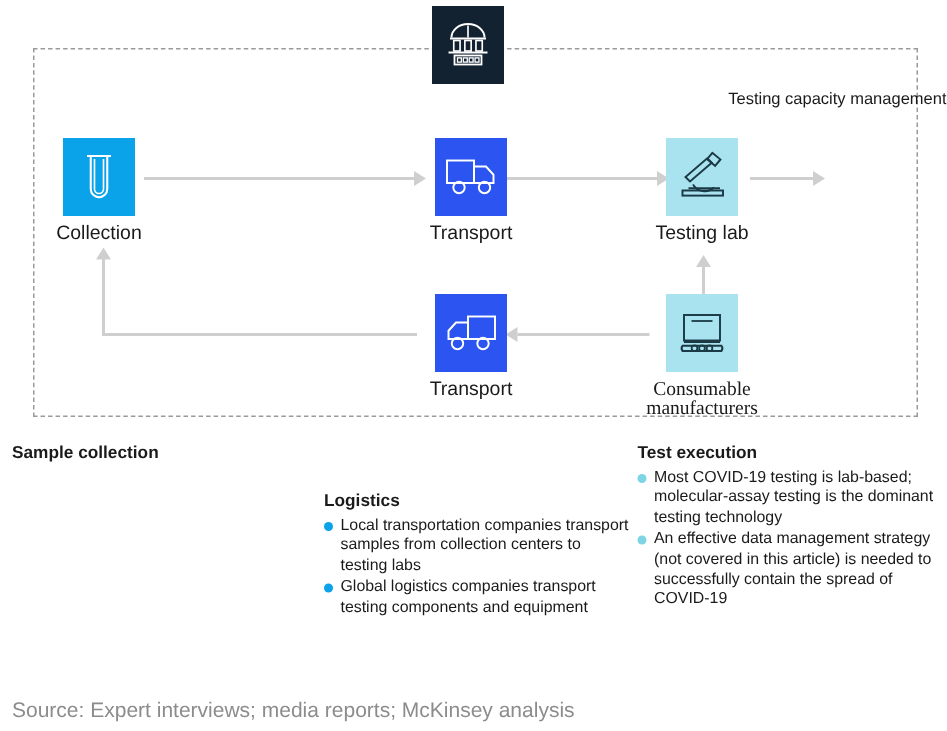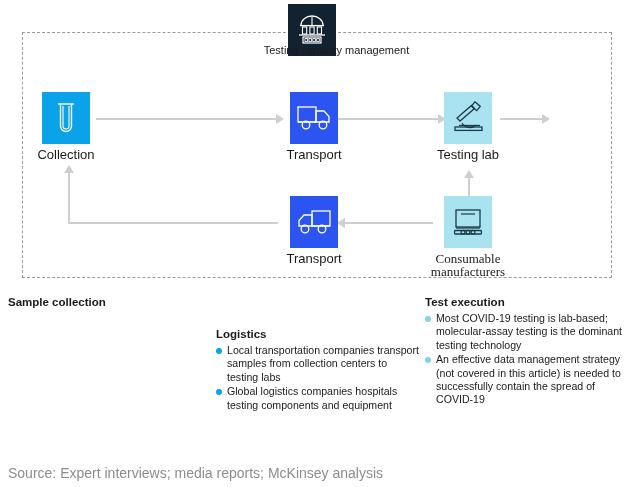--- a/index.html
+++ b/index.html
@@ -53,22 +53,22 @@
   .conn-v{width:2px;}
   .arrowhead{position:absolute;width:0;height:0;}
   .ah-right{border-top:5px solid transparent;border-bottom:5px solid transparent;border-left:8px solid #cfcfcf;}
   .ah-left{border-top:5px solid transparent;border-bottom:5px solid transparent;border-right:8px solid #cfcfcf;}
   .ah-up{border-left:5px solid transparent;border-right:5px solid transparent;border-bottom:8px solid #cfcfcf;}
 
   
   .capacity-label{
     position:absolute;
     left:0;right:0;
-    top:44px;
-    text-align:center;
+    top:60px;
+    text-align:right;
     font-size:11px;
     color:#1a1a1a;
     margin-left:42px;
   }
 
   
   .legend{position:absolute;top:296px;left:0;width:631px;}
   .col{position:absolute;top:0;}
   .col-1{left:8px;width:205px;}
   .col-2{left:216px;width:205px;margin-top:32px;}
@@ -223,21 +223,21 @@
     <div class="col col-1">
       <h3>Sample collection</h3>
       <ul class="bullets">
       </ul>
     </div>
 
     <div class="col col-2">
       <h3>Logistics</h3>
       <ul class="bullets">
         <li>Local transportation companies transport samples from collection centers to testing labs</li>
-        <li>Global logistics companies hospitals testing components and equipment</li>
+        <li>Global logistics companies transport testing components and equipment</li>
       </ul>
     </div>
 
     <div class="col col-3">
       <h3>Test execution</h3>
       <ul class="bullets">
         <li>Most COVID-19 testing is lab-based; molecular-assay testing is the dominant testing technology</li>
         <li>An effective data management strategy (not covered in this article) is needed to successfully contain the spread of COVID-19</li>
       </ul>
     </div>

